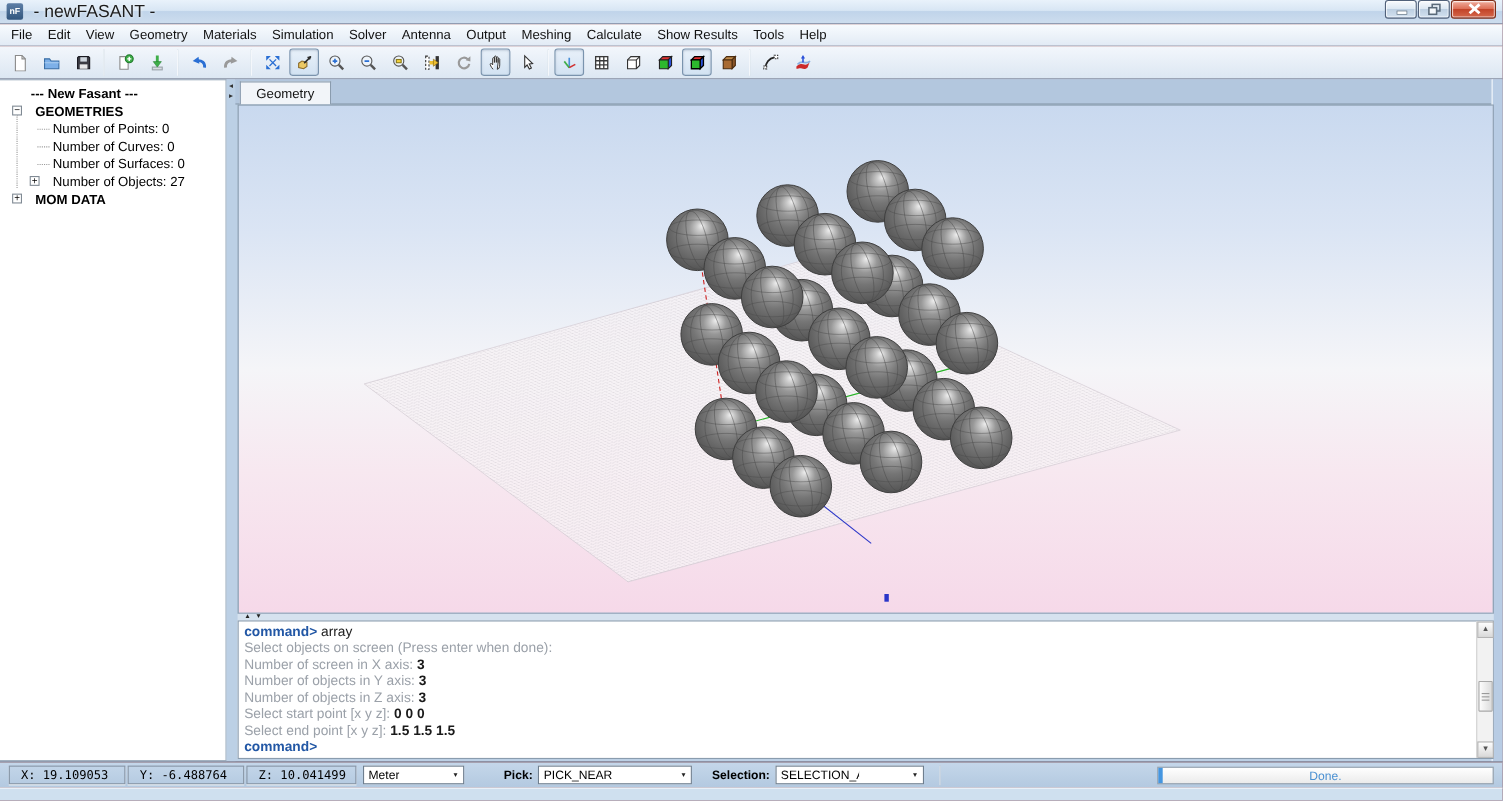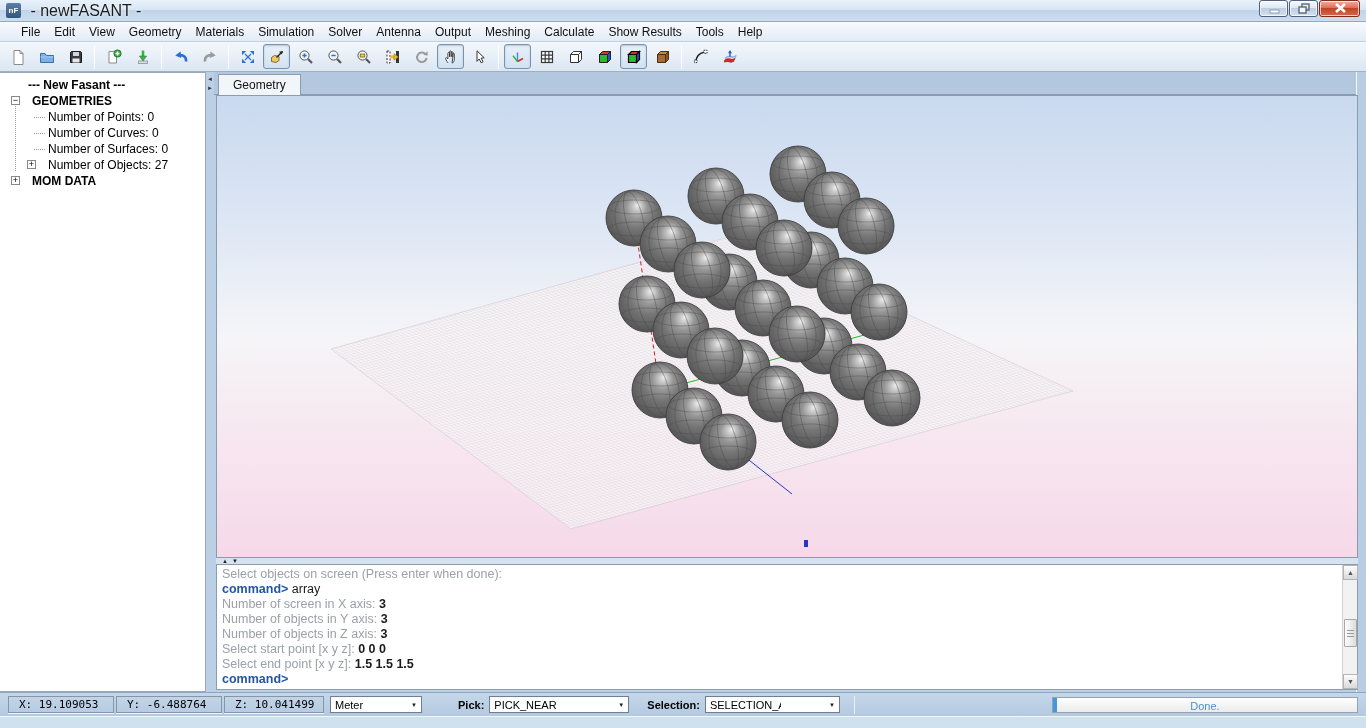--- a/index.html
+++ b/index.html
@@ -18,21 +18,21 @@
   .caption-group { position:absolute; right:6px; top:0; display:flex; }
   .cap-btn { width:29px; height:17px; border:1px solid #51617a; border-radius:3px; margin-left:1px;
     background:linear-gradient(180deg,#f7fafd 0%,#dde8f3 45%,#bdcfe2 50%,#d3e1ef 100%);
     display:flex; align-items:center; justify-content:center; box-shadow:inset 0 0 0 1px rgba(255,255,255,.7); }
   .cap-btn.close { width:41px;
     background:linear-gradient(180deg,#f0b0a0 0%,#dd7058 45%,#c24328 50%,#d5694c 100%); border-color:#7c2d18; }
 
   
   .menubar { position:absolute; top:22px; left:0; right:0; height:20px;
     background:linear-gradient(180deg,#f8fbfe,#e2ebf5); border-bottom:1px solid #c3d2e1;
-    display:flex; align-items:center; padding-left:14px; }
+    display:flex; align-items:flex-start; padding-left:3px; }
   .menu-item { padding:2px 7px; color:#111; cursor:default; white-space:nowrap; }
 
   
   .toolbar { position:absolute; top:42px; left:0; right:0; height:30px;
     background:linear-gradient(180deg,#f3f7fc,#dce7f2); border-bottom:1px solid #9fb2c5;
     display:flex; align-items:center; padding-left:3px; }
   .tb-btn { width:27px; height:25px; display:flex; align-items:center; justify-content:center;
     border:1px solid transparent; border-radius:3px; margin:0 1px; }
   .tb-btn.pressed { border-color:#7a93ad; background:linear-gradient(180deg,#e9f1fa,#d2e2f2);
     box-shadow:inset 0 1px 2px rgba(90,110,140,.35); }
@@ -580,22 +580,22 @@
           </svg>
       </div>
 
       <div class="hsplit">
         <span class="arr" style="left:6px">▲</span>
         <span class="arr" style="left:16px">▼</span>
       </div>
 
       <div class="console">
         <div class="console-lines" id="console-lines">
+            <div class="console-line"><span class="cl-prompt">command&gt; </span><span class="cl-input">array</span></div>
             <div class="console-line"><span class="cl-sys">Select objects on screen (Press enter when done):</span></div>
-            <div class="console-line"><span class="cl-prompt">command&gt; </span><span class="cl-input">array</span></div>
             <div class="console-line"><span class="cl-sys">Number of screen in X axis: </span><span class="cl-val">3</span></div>
             <div class="console-line"><span class="cl-sys">Number of objects in Y axis: </span><span class="cl-val">3</span></div>
             <div class="console-line"><span class="cl-sys">Number of objects in Z axis: </span><span class="cl-val">3</span></div>
             <div class="console-line"><span class="cl-sys">Select start point [x y z]: </span><span class="cl-val">0 0 0</span></div>
             <div class="console-line"><span class="cl-sys">Select end point [x y z]: </span><span class="cl-val">1.5 1.5 1.5</span></div>
             <div class="console-line"><span class="cl-prompt">command&gt;</span></div>
           </div>
         <div class="scrollbar-v">
           <div class="sb-btn" style="top:0">▲</div>
           <div class="sb-thumb" style="bottom:42px">

